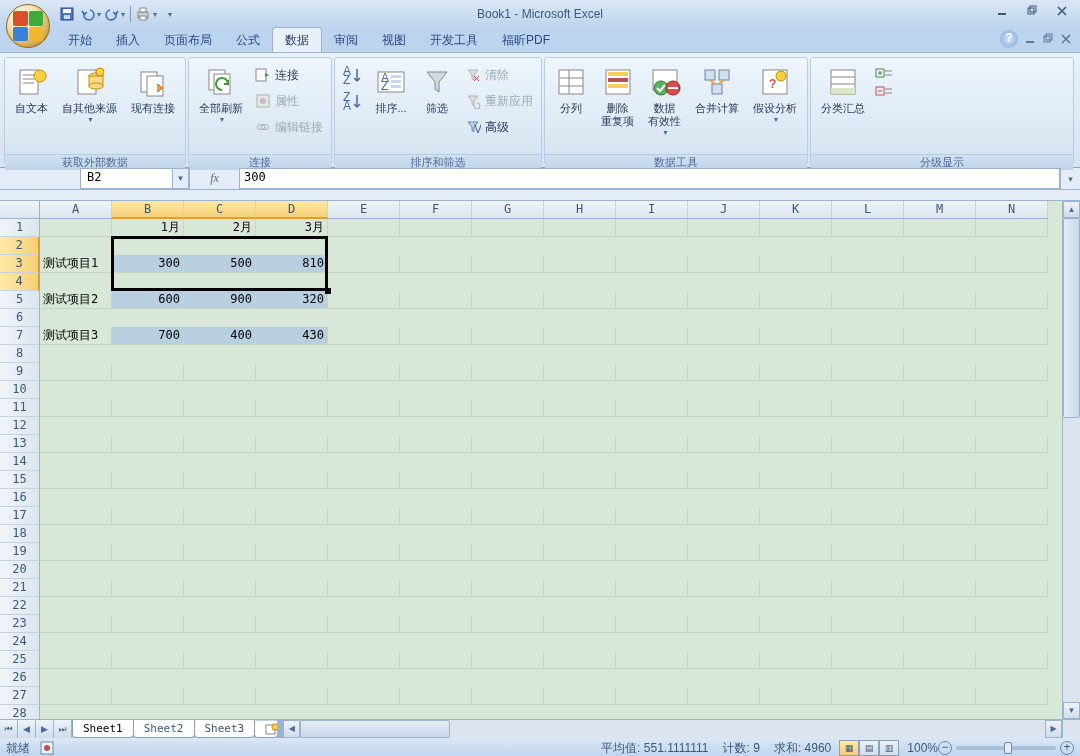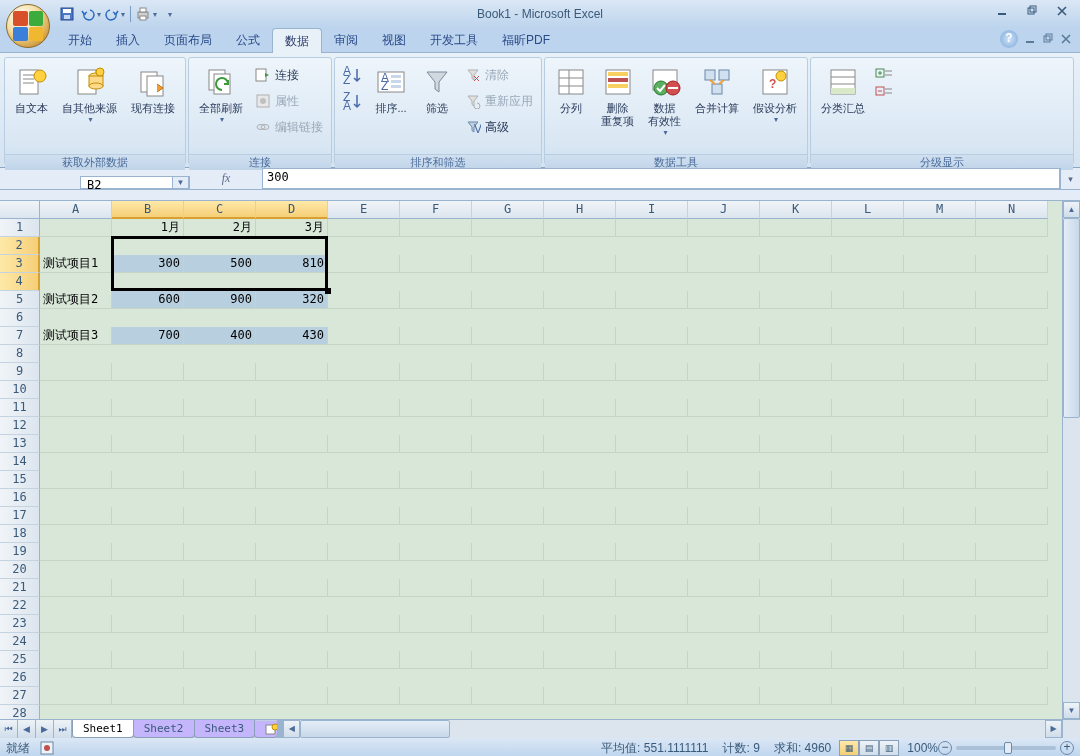--- a/index.html
+++ b/index.html
@@ -12,45 +12,45 @@
 .ob-q { border-radius:2px; }
 .ob-q1{background:#d94f2a}.ob-q2{background:#3bab3b}.ob-q3{background:#3a7fd9}.ob-q4{background:#f0b830}
 .qat { margin-left:56px; display:flex; gap:2px; align-items:center; }
 .qat-btn { width:22px; height:22px; display:flex; align-items:center; justify-content:center; border-radius:2px; }
 .qat-sep { width:1px; height:16px; background:#7a9cc2; margin:0 2px; }
 .title-text { position:absolute; left:50%; transform:translateX(-50%); color:#3a5a7a; font-size:12px; }
 .win-controls { position:absolute; right:6px; top:2px; display:flex; gap:6px; }
 .win-btn { width:24px; height:18px; border-radius:2px; display:flex; align-items:center; justify-content:center; color:#3a5a7a; }
 
 
-.tabbar { height:24px; margin-left:56px; display:flex; align-items:center; position:relative; }
+.tabbar { height:24px; margin-left:56px; display:flex; align-items:flex-end; position:relative; }
 .tabbar .right { position:absolute; right:8px; top:2px; display:flex; gap:6px; align-items:center; }
 .tab { padding:4px 12px 3px; color:#2a4a8a; cursor:default; border-top-left-radius:4px; border-top-right-radius:4px; }
 .tab.active { background:#e9f1f8; border:1px solid #9ab4d0; border-bottom:none; color:#2a3a6a; font-weight:normal; }
 
 
 .ribbon { height:116px; background:linear-gradient(#e9f1f8,#d5e3f1); border-top:1px solid #9ab4d0; border-bottom:1px solid #8aa7c4; display:flex; padding:2px 4px 0; }
 .group { border:1px solid #b8cde2; border-radius:3px; margin:2px 2px 2px 0; background:linear-gradient(#eef5fb,#d8e6f3 85%,#cadff0); display:flex; flex-direction:column; }
 .group-body { flex:1; display:flex; align-items:flex-start; padding:4px; gap:2px; }
 .group-label { height:16px; text-align:center; font-size:11px; color:#4a6a9a; background:linear-gradient(#d0e0f0,#c0d4e8); border-top:1px solid #b8cde2; }
 .big-btn { display:flex; flex-direction:column; align-items:center; justify-content:flex-start; padding:2px 6px; min-width:44px; text-align:center; height:88px; }
 .big-btn .icon { width:32px; height:32px; margin:2px 0 4px; }
 .big-btn .lbl { font-size:11px; color:#2a3a5a; line-height:13px; }
 .small-row { display:flex; flex-direction:column; gap:4px; padding:2px 4px; }
 .small-btn { display:flex; align-items:center; gap:4px; font-size:11px; color:#2a3a5a; height:22px; }
 .small-btn.disabled { color:#9aa8b8; }
 .small-icon { width:16px; height:16px; }
 .dd-arrow::after { content:"▾"; font-size:8px; margin-left:2px; color:#4a6a9a; }
 
 
 .fbar { height:22px; background:#e4edf7; border-bottom:1px solid #9ab4d0; display:flex; align-items:stretch; }
-.namebox-wrap { width:110px; display:flex; border-right:1px solid #9ab4d0; margin-left:40px;margin-top:8px; }
+.namebox-wrap { width:110px; display:flex; border-right:1px solid #9ab4d0; margin-left:40px; }
 .namebox { flex:1; background:#fff; border:1px solid #9ab4d0; padding:1px 6px; font-family:Consolas,monospace; }
 .namebox-dd { width:16px; background:#e4edf7; border:1px solid #9ab4d0; border-left:none; display:flex; align-items:center; justify-content:center; font-size:8px; color:#4a6a9a; }
-.fbar-btns { width:72px; display:flex; align-items:center; justify-content:center; gap:8px; color:#9aa8b8; }
+.fbar-btns { width:49px; display:flex; align-items:center; justify-content:center; gap:8px; color:#9aa8b8; }
 .fx { font-style:italic; font-family:"Times New Roman",serif; color:#5a6a8a; }
 .formula-input { flex:1; background:#fff; border:1px solid #9ab4d0; padding:1px 4px; font-family:Consolas,monospace; }
 .fbar-expand { width:20px; border-left:1px solid #9ab4d0; display:flex; align-items:center; justify-content:center; font-size:9px; color:#5a6a8a; }
 
 
 .gutter { height:11px; background:#e4edf7; border-bottom:1px solid #9ab4d0; }
 
 
 .grid-area { position:relative; height:518px; background:#d8e7d8; overflow:hidden; display:flex; }
 .grid-main { flex:1; overflow:hidden; position:relative; }
@@ -72,21 +72,21 @@
 .vs-btn { height:17px; background:linear-gradient(#eef3f8,#d0ddea); border:1px solid #9ab4d0; font-size:8px; text-align:center; line-height:15px; color:#4a6a9a; }
 .vs-track { position:absolute; top:17px; bottom:17px; left:0; right:0; }
 .vs-thumb { position:absolute; top:0; height:200px; left:0; right:0; background:linear-gradient(90deg,#e4edf7,#c8d8e8); border:1px solid #9ab4d0; border-radius:2px; }
 .vs-btn.bot { position:absolute; bottom:0; left:0; right:0; }
 
 
 .sheetbar { height:19px; background:#dce5ee; display:flex; border-top:1px solid #9ab4d0; }
 .sb-nav { display:flex; }
 .sb-navbtn { width:18px; border-right:1px solid #9ab4d0; background:linear-gradient(#eef3f8,#d0ddea); font-size:9px; text-align:center; line-height:18px; color:#4a6a9a; }
 .sb-tabs { display:flex; align-items:flex-end; background:#c0d0e0; }
-.sb-tab { padding:2px 10px; border:1px solid #8aa0b8; border-top:none; background:#c4b5fd; font-family:Consolas,monospace; font-size:11px; color:#3a5a7a; margin-right:-1px; border-bottom-left-radius:4px; border-bottom-right-radius:4px; }
+.sb-tab { padding:2px 10px; border:1px solid #8aa0b8; border-top:none; background:#ffffff; font-family:Consolas,monospace; font-size:11px; color:#3a5a7a; margin-right:-1px; border-bottom-left-radius:4px; border-bottom-right-radius:4px; }
 .sb-tab.active { background:#fff; color:#000; z-index:2; }
 .sb-new { width:24px; text-align:center; }
 .sb-split { width:6px; background:#9ab4d0; cursor:col-resize; }
 .hscroll { flex:1; display:flex; position:relative; }
 .hs-btn { width:17px; background:linear-gradient(#eef3f8,#d0ddea); border:1px solid #9ab4d0; font-size:8px; text-align:center; line-height:16px; color:#4a6a9a; }
 .hs-track { flex:1; background:#dce5ee; position:relative; }
 .hs-thumb { position:absolute; left:0; width:150px; top:0; bottom:0; background:linear-gradient(#e4edf7,#c8d8e8); border:1px solid #9ab4d0; border-radius:2px; }
 .sb-corner { width:18px; background:#dce5ee; border-left:1px solid #9ab4d0; }
 
 

